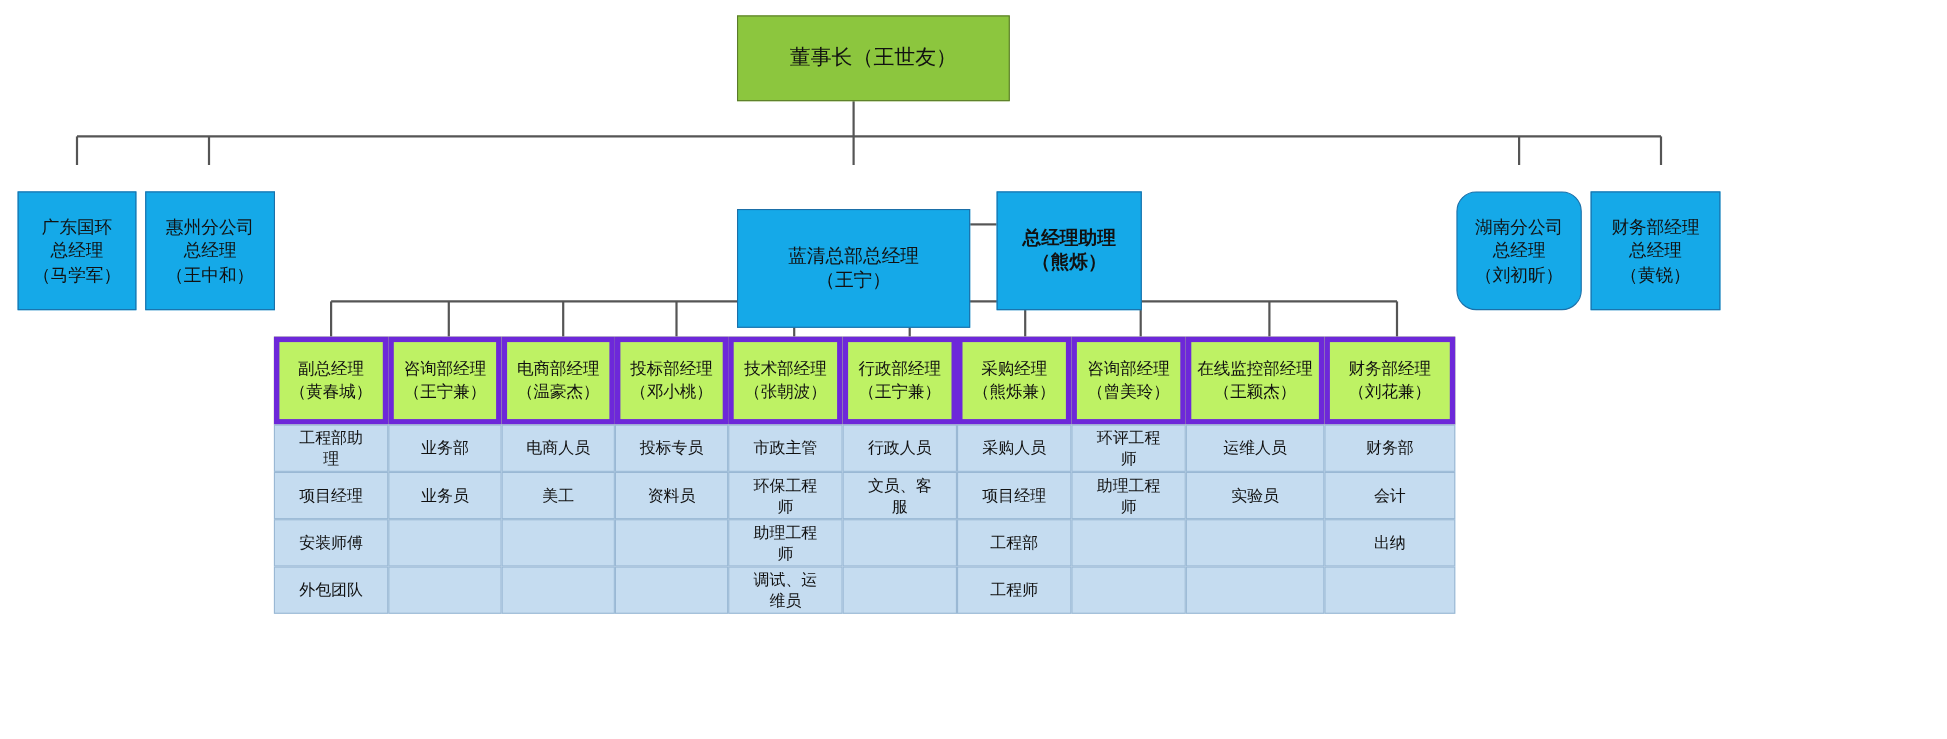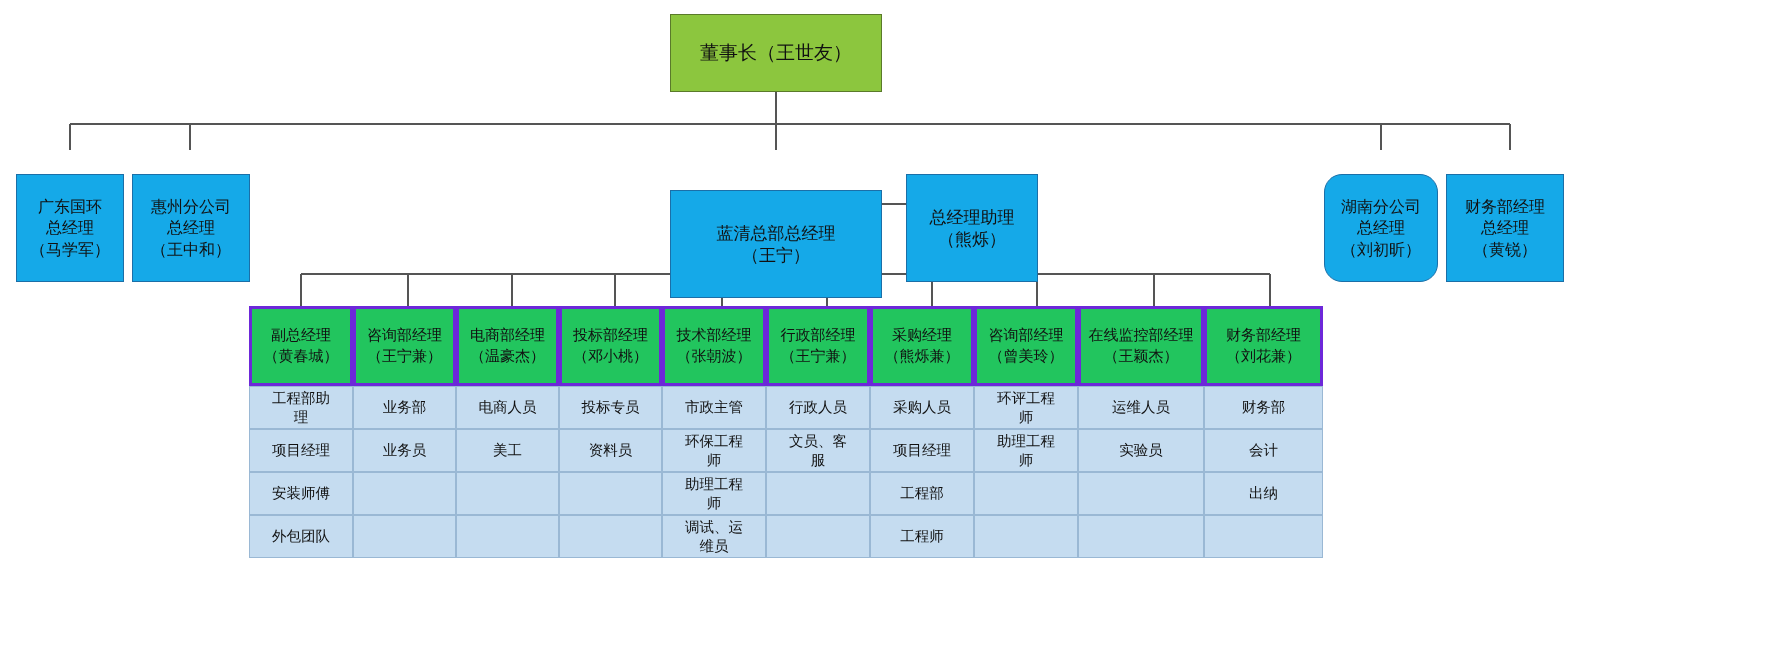--- a/index.html
+++ b/index.html
@@ -63,22 +63,22 @@
   }
 
   
   #dept-grid {
     position: absolute;
     display: grid;
     box-sizing: border-box;
   }
 
   .dept-head {
-    background: #22c55e;
-    border: 3px solid #6d28d9;
+    background: #bef264;
+    border: 5px solid #6d28d9;
     box-sizing: border-box;
     display: flex;
     flex-direction: column;
     align-items: center;
     justify-content: center;
     text-align: left;
     font-size: 15px;
     color: #111111;
     line-height: 1.38;
     padding: 4px 2px;
@@ -131,34 +131,34 @@
       <line x1="615" y1="274" x2="615" y2="306"></line>
       <line x1="722" y1="274" x2="722" y2="306"></line>
       <line x1="827" y1="274" x2="827" y2="306"></line>
       <line x1="932" y1="274" x2="932" y2="306"></line>
       <line x1="1037" y1="274" x2="1037" y2="306"></line>
       <line x1="1154" y1="274" x2="1154" y2="306"></line>
       <line x1="1270" y1="274" x2="1270" y2="306"></line>
     </g>
   </svg>
 
-  <div class="node node-chairman" style="left:670px; top:14px; width:212px; height:78px;">董事长（王世友）</div>
+  <div class="node node-chairman" style="left:670px; top:14px; width:248px; height:78px;">董事长（王世友）</div>
 
   <div class="node node-blue node-branch" style="left:16px; top:150px; width:108px; height:108px;">广东国环
 总经理
 （马学军）</div>
 
   <div class="node node-blue node-branch" style="left:132px; top:150px; width:118px; height:108px;">惠州分公司
 总经理
 （王中和）</div>
 
   <div class="node node-blue" style="left:670px; top:166px; width:212px; height:108px;">蓝清总部总经理
 （王宁）</div>
 
-  <div class="node node-blue" style="left:906px; top:150px; width:132px; height:108px;">总经理助理
+  <div class="node node-blue" style="left:906px; top:150px; width:132px; height:108px;font-weight:bold;">总经理助理
 （熊烁）</div>
 
   <div class="node node-blue node-branch" style="left:1324px; top:150px; width:114px; height:108px;border-radius:18px;">湖南分公司
 总经理
 （刘初昕）</div>
 
   <div class="node node-blue node-branch" style="left:1446px; top:150px; width:118px; height:108px;">财务部经理
 总经理
 （黄锐）</div>
 

